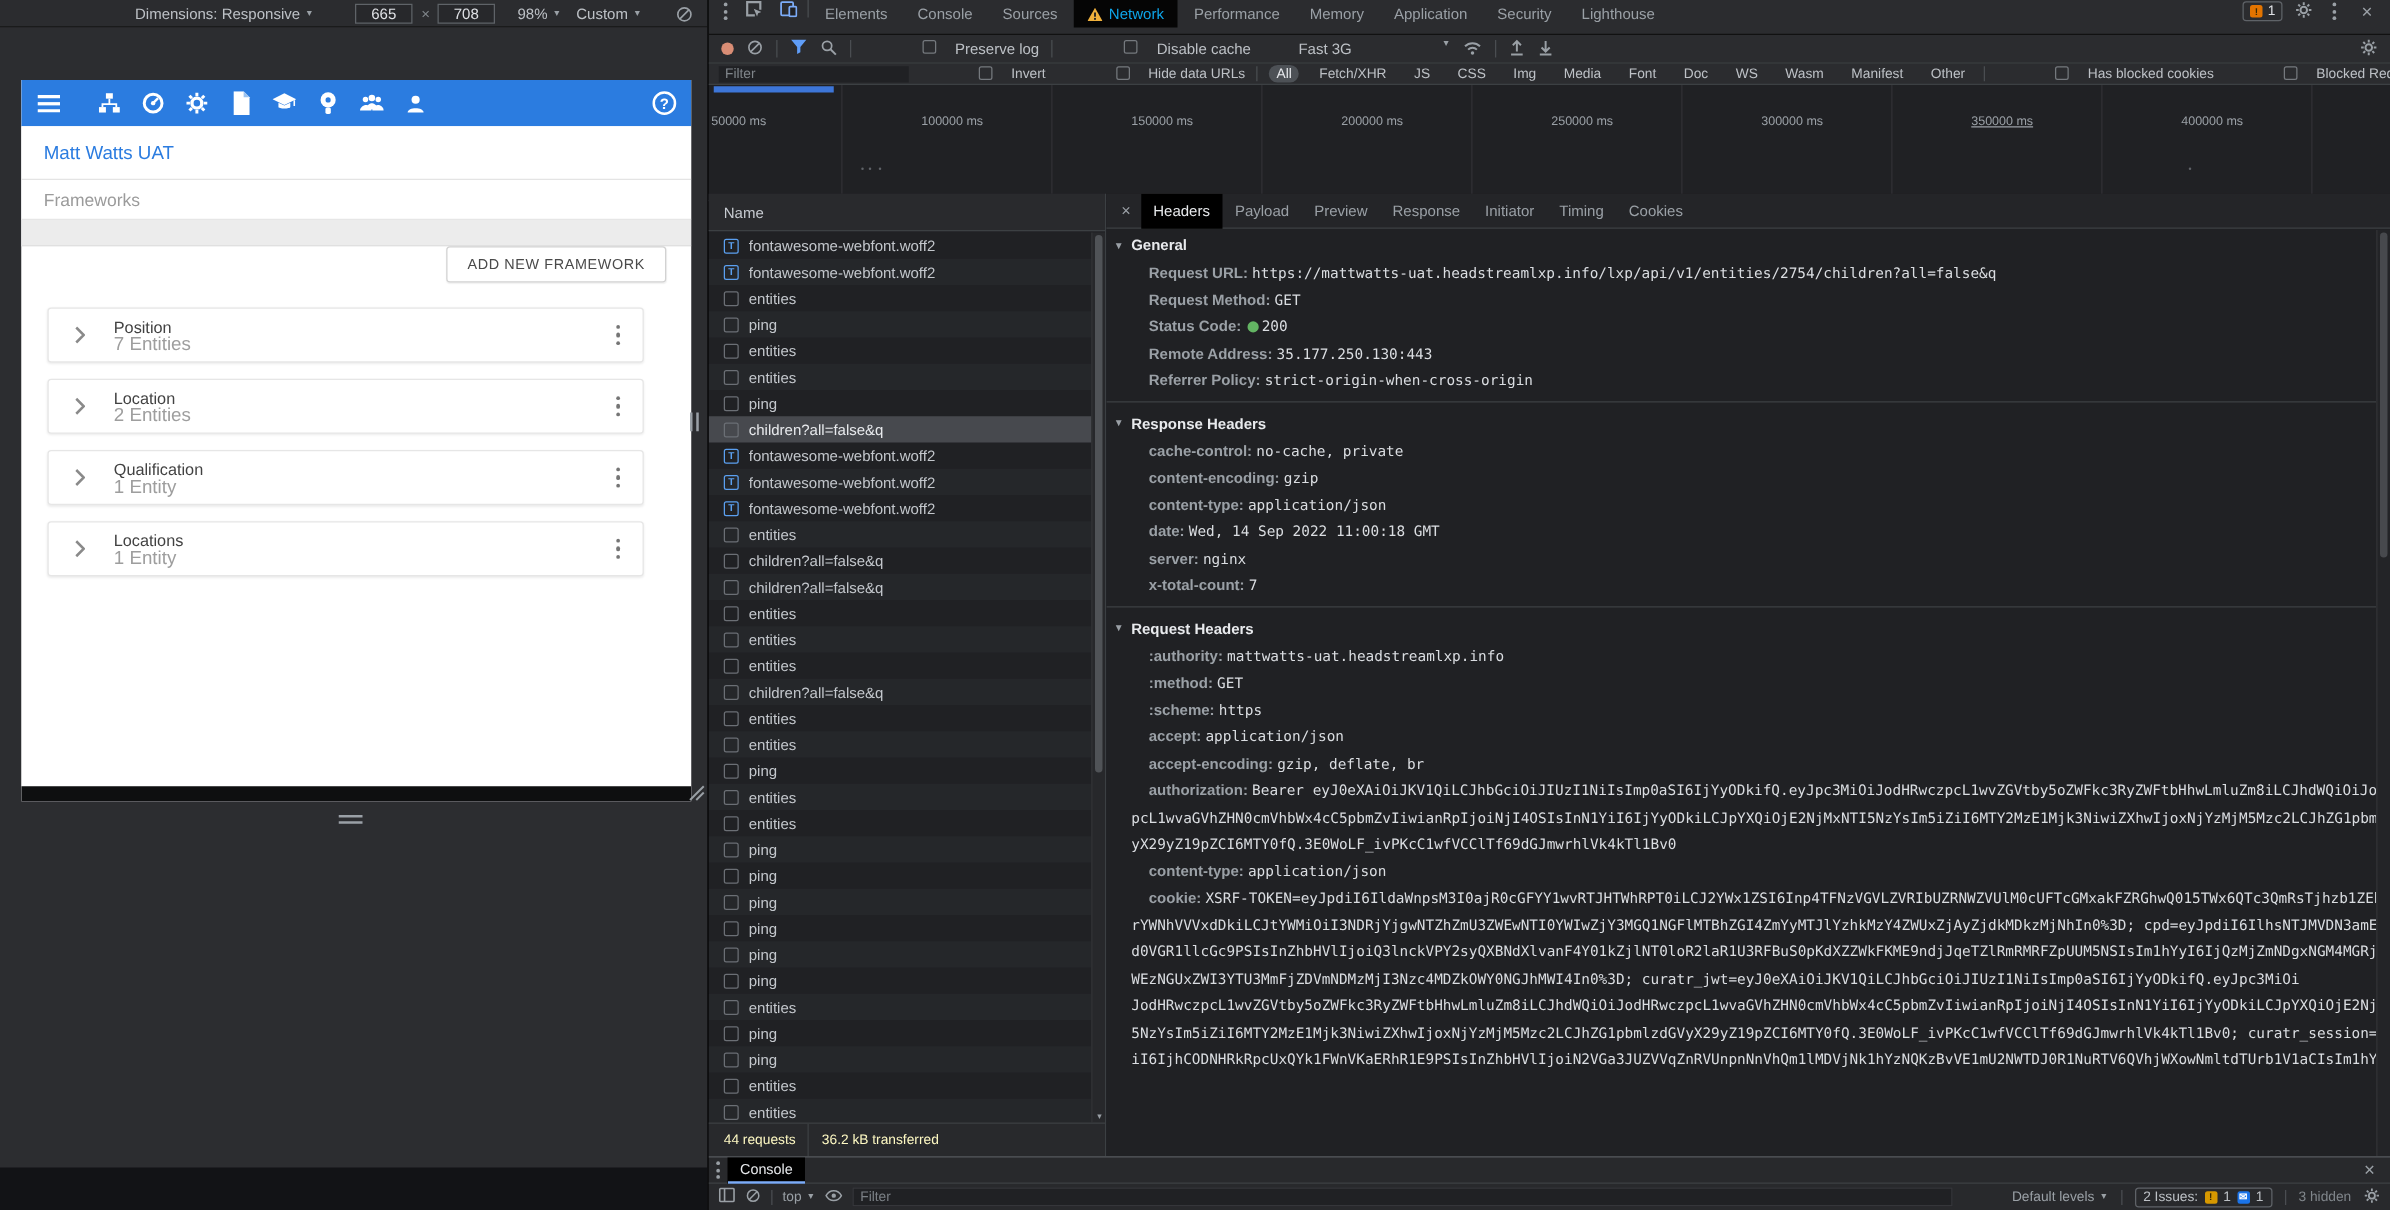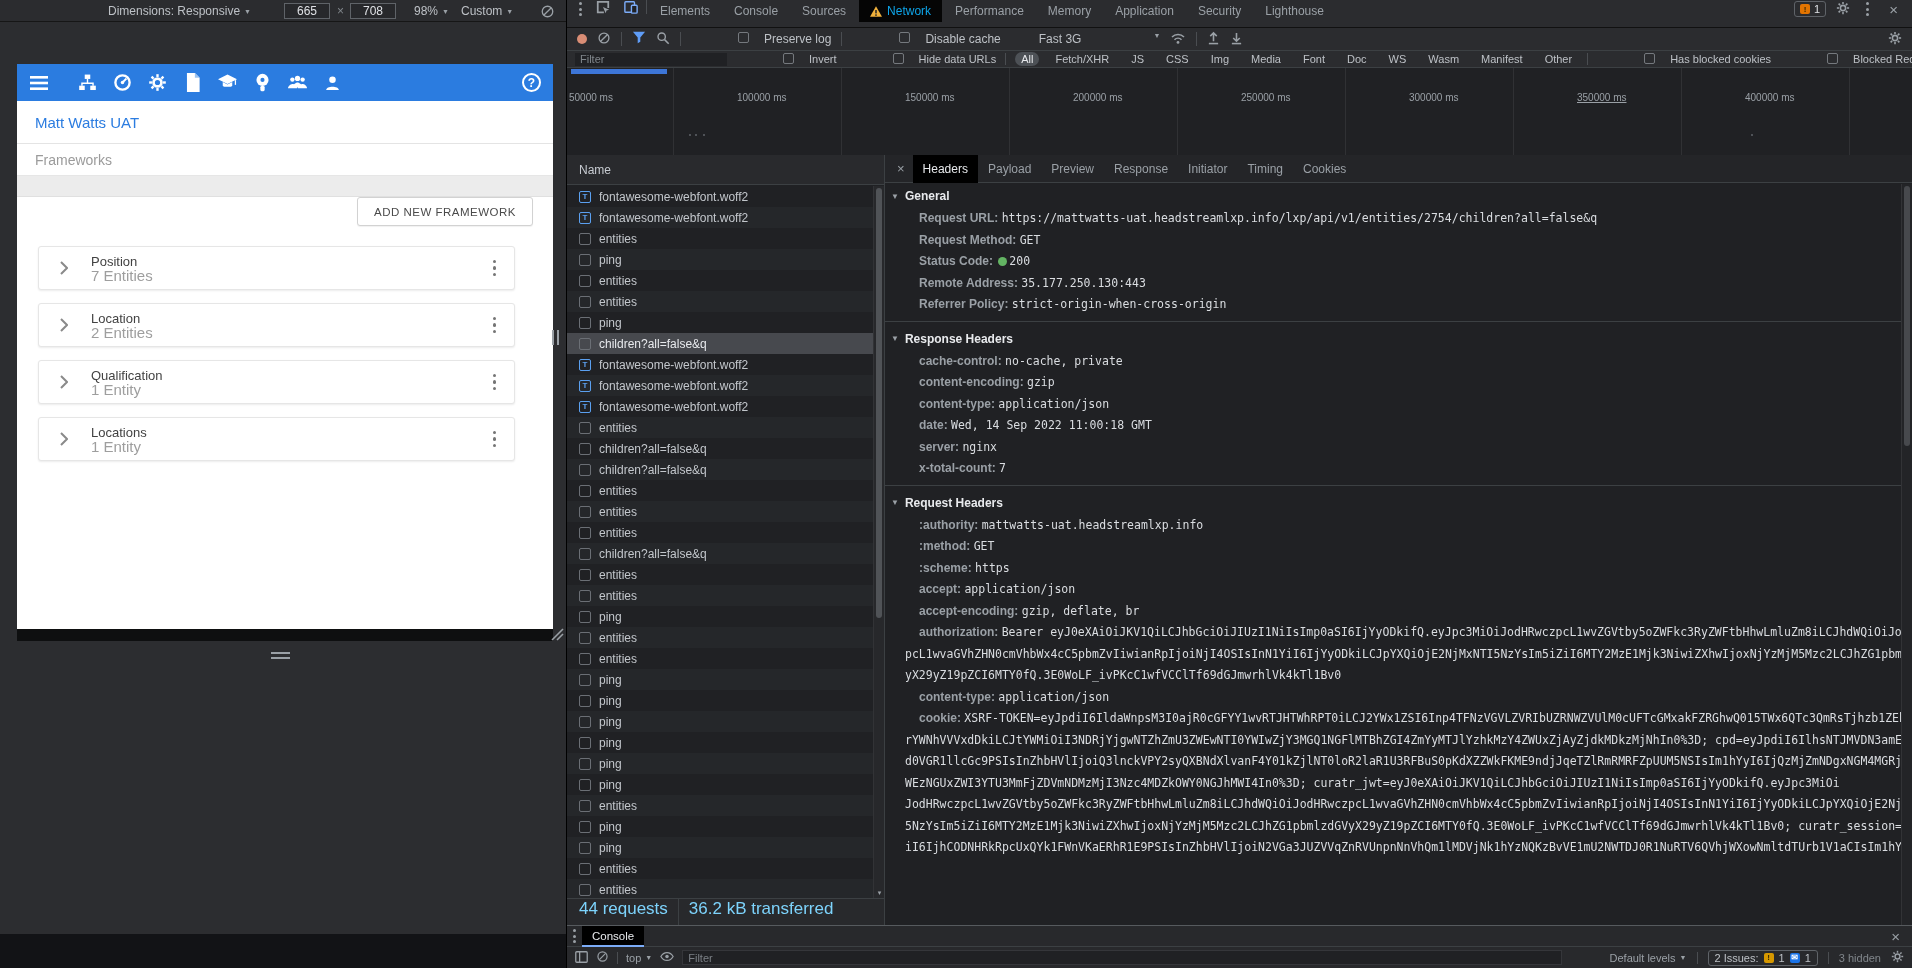--- a/index.html
+++ b/index.html
@@ -112,21 +112,21 @@
   .req:nth-child(even) { background:#25272a; }
   .req.selected { background:#47494e; color:#e8eaed; }
   .ricon { width:12px; height:12px; border:1px solid #6b6f75; border-radius:2px; margin-right:8px; flex:none;
     display:flex; align-items:center; justify-content:center; font-size:8px; font-weight:bold; color:transparent; }
   .req.t-font .ricon { border-color:#5ba0f0; color:#5ba0f0; }
   .req.t-font .ricon::before { content:"T"; }
   .names-scroll { position:absolute; right:0; top:31px; bottom:27px; width:11px; background:#27282b; border-left:1px solid #323336;}
   .names-scroll .thumb { position:absolute; left:2px; top:2px; width:6px; height:430px; background:#505357; border-radius:3px; }
   .names-scroll .sdown { position:absolute; bottom:1px; left:0; width:11px; text-align:center; color:#9aa0a6; font-size:7px; }
   .summary { position:absolute; left:0; right:0; bottom:0; height:27px; background:#28292c; border-top:1px solid #3c4043;
-    display:flex; align-items:flex-start; gap:10px; padding-left:12px; color:#7dd3fc; font-size:17px; }
+    display:flex; align-items:center; gap:10px; padding-left:12px; color:#fef9c3; font-size:11px; }
   .summary .vsep { height:27px; background:#3c4043; }
 
   .detail-col { position:relative; flex:1; background:#202124; overflow:hidden; }
   .detail-tabs { height:28px; display:flex; align-items:center; border-bottom:1px solid #3c4043;
     color:#9aa0a6; font-size:12px; background:#242528; }
   .detail-tabs .dx { padding:0 8px 0 12px; color:#9aa0a6; font-size:13px; cursor:pointer; }
   .dtab { padding:0 10px; height:28px; display:flex; align-items:center; cursor:pointer; white-space:nowrap; }
   .dtab.sel { background:#000; color:#e8eaed; }
   .detail-body { position:absolute; top:29px; left:0; right:11px; bottom:0; overflow:hidden; font-size:12px; }
   .sect-h { display:flex; align-items:center; height:24px; color:#e8eaed; font-weight:bold; padding-left:6px; gap:6px; }

